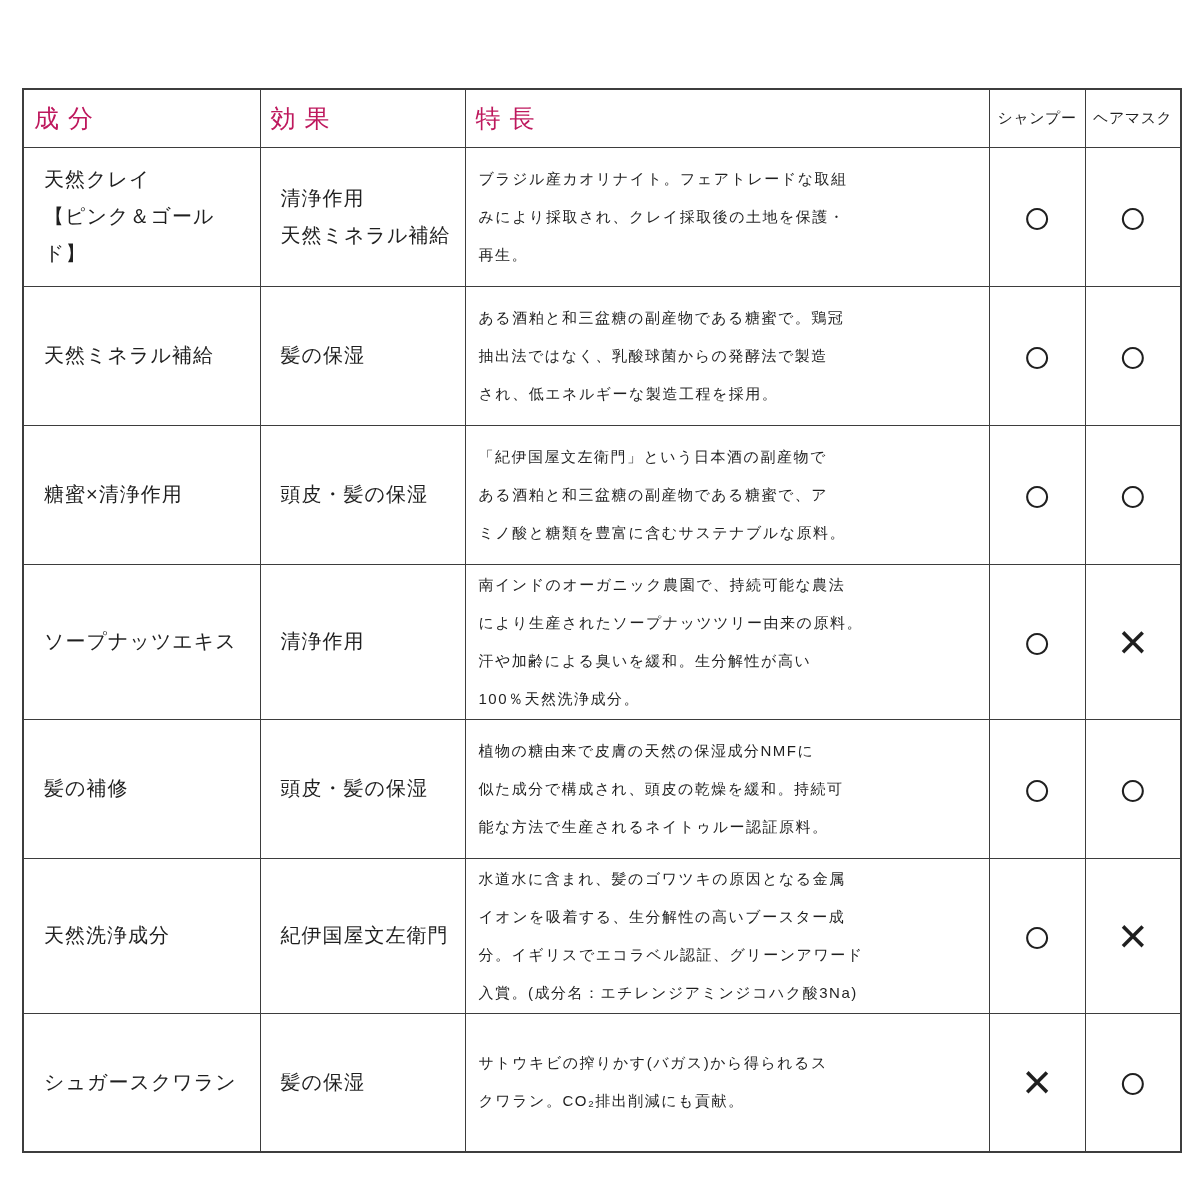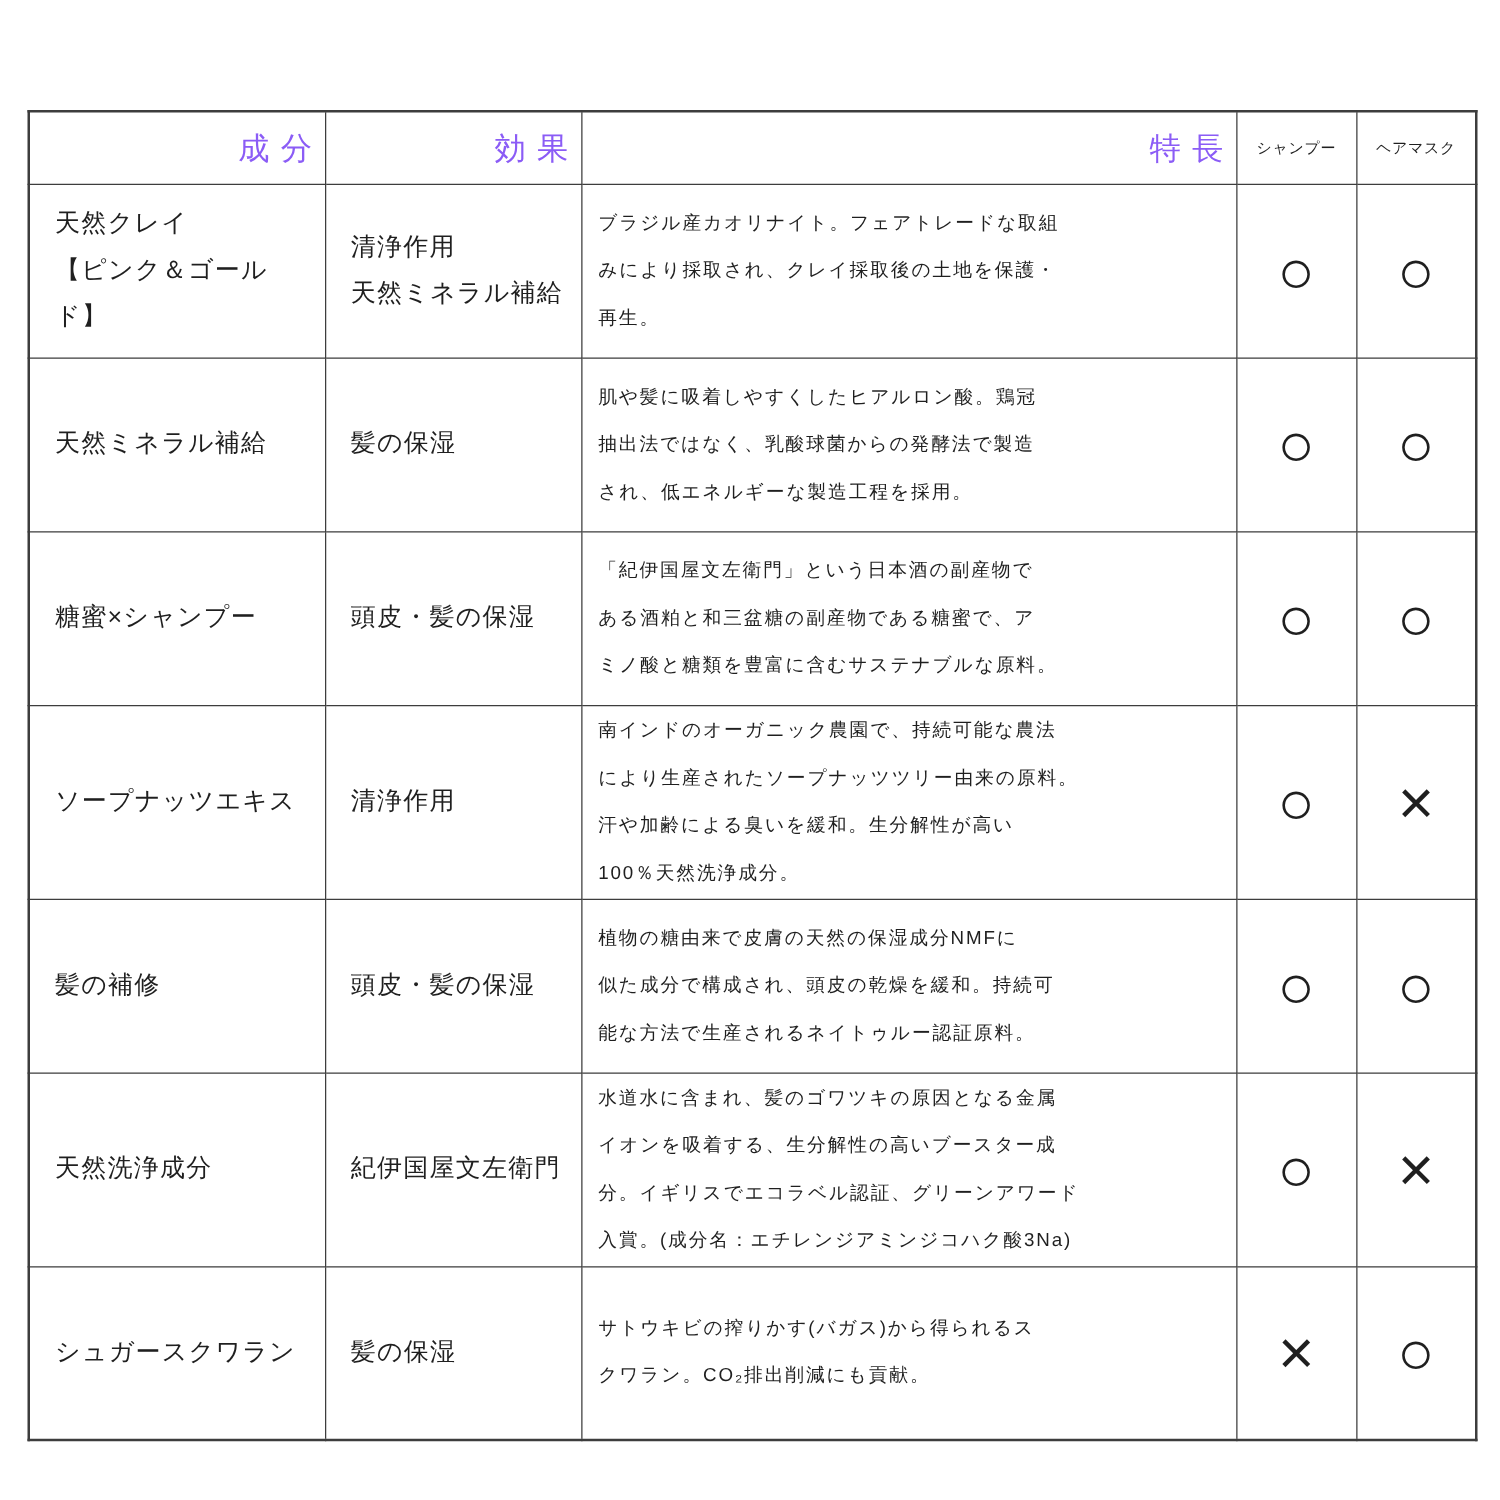--- a/index.html
+++ b/index.html
@@ -34,25 +34,25 @@
     overflow: hidden;
   }
   thead tr { height: 58px; }
   tbody tr { height: 139px; }
 
   th.h-main {
     font-size: 25px;
     font-weight: 500;
     letter-spacing: 9px;
     text-indent: 9px;
-    text-align: right;
-    color: #8b5cf6;
+    text-align: left;
+    color: #be185d;
   }
   th.h-small {
-    font-size: 12px;
+    font-size: 15px;
     font-weight: 400;
     letter-spacing: 0.5px;
     text-align: center;
     color: #1f1f1f;
   }
   td.c-ing, td.c-eff {
     font-size: 20px;
     letter-spacing: 1px;
     line-height: 37px;
     padding-left: 20px;
@@ -106,28 +106,28 @@
 天然ミネラル補給</td>
         <td class="c-feat">ブラジル産カオリナイト。フェアトレードな取組
 みにより採取され、クレイ採取後の土地を保護・
 再生。</td>
         <td class="c-mark">○</td>
         <td class="c-mark">○</td>
       </tr>
       <tr>
         <td class="c-ing">天然ミネラル補給</td>
         <td class="c-eff">髪の保湿</td>
-        <td class="c-feat">肌や髪に吸着しやすくしたヒアルロン酸。鶏冠
+        <td class="c-feat">ある酒粕と和三盆糖の副産物である糖蜜で。鶏冠
 抽出法ではなく、乳酸球菌からの発酵法で製造
 され、低エネルギーな製造工程を採用。</td>
         <td class="c-mark">○</td>
         <td class="c-mark">○</td>
       </tr>
       <tr>
-        <td class="c-ing">糖蜜×シャンプー</td>
+        <td class="c-ing">糖蜜×清浄作用</td>
         <td class="c-eff">頭皮・髪の保湿</td>
         <td class="c-feat">「紀伊国屋文左衛門」という日本酒の副産物で
 ある酒粕と和三盆糖の副産物である糖蜜で、ア
 ミノ酸と糖類を豊富に含むサステナブルな原料。</td>
         <td class="c-mark">○</td>
         <td class="c-mark">○</td>
       </tr>
       <tr>
         <td class="c-ing">ソープナッツエキス</td>
         <td class="c-eff">清浄作用</td>

